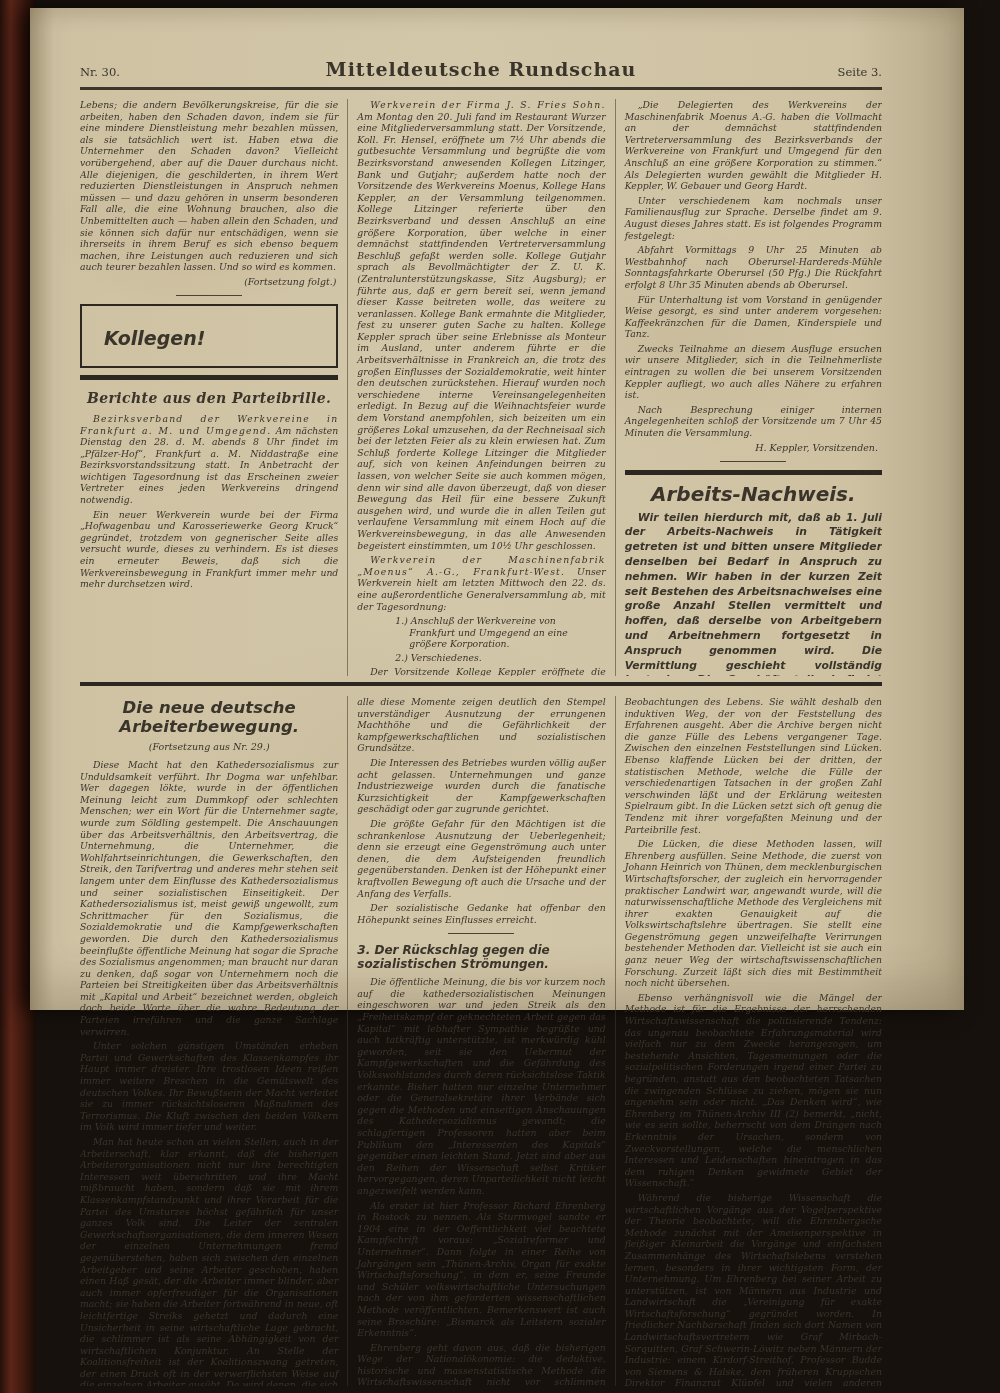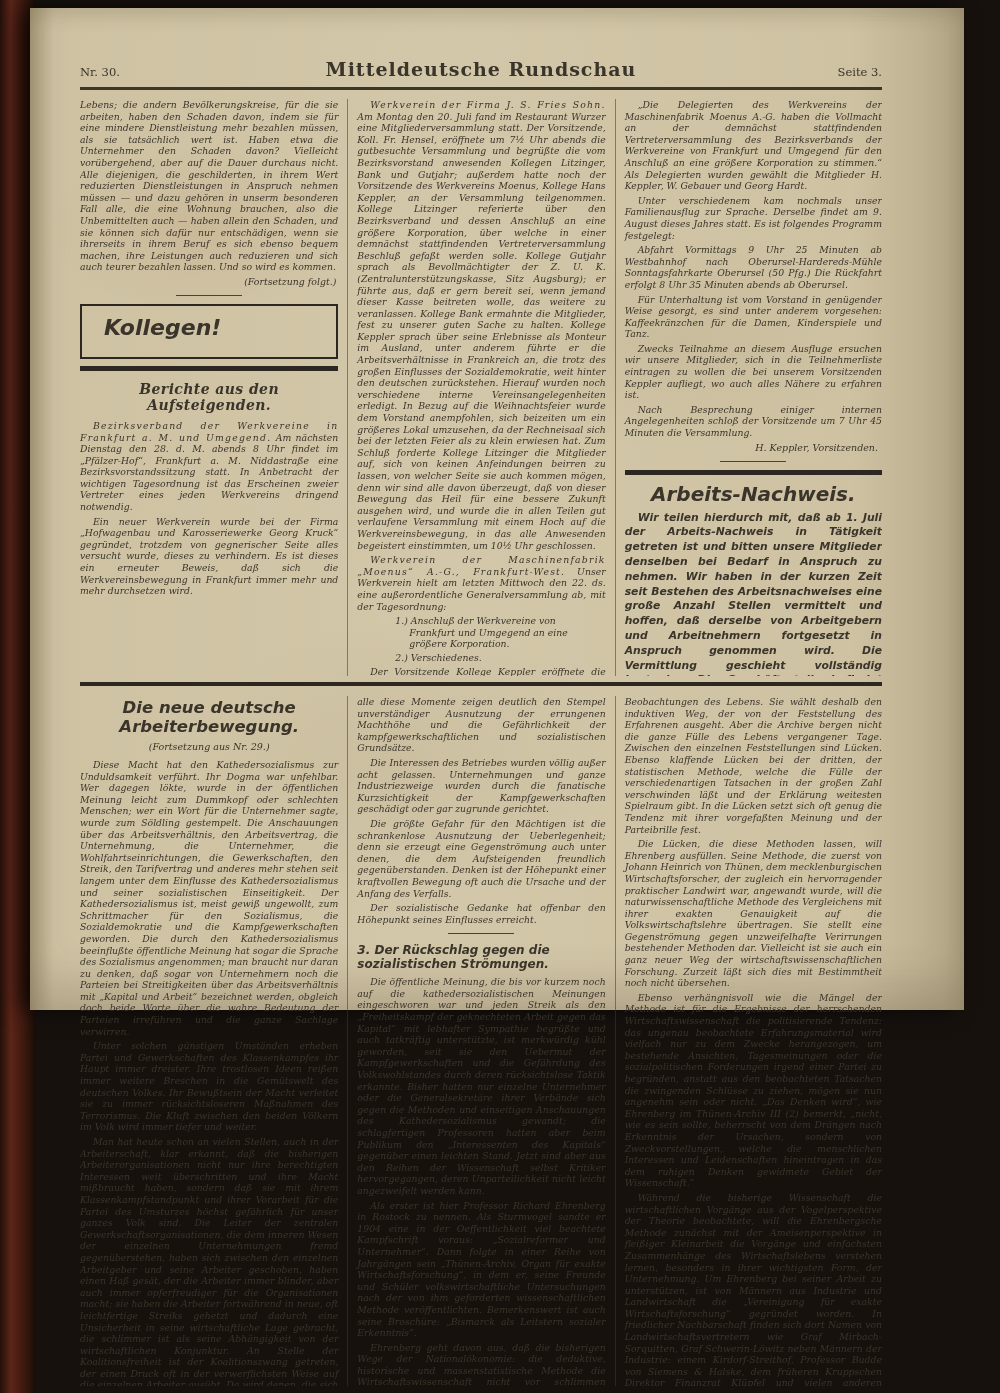--- a/index.html
+++ b/index.html
@@ -46,21 +46,21 @@
   .flush{text-indent:0;}
   .lead{letter-spacing:1.2px;}
   .agenda{margin-left:52px;text-indent:-14px;text-align:left;padding-right:16px;margin-bottom:2px;}
   .note-right{text-align:right;font-size:9.4px;margin:2px 2px 0 0;}
   .mini-rule{width:66px;border-top:1px solid #4a4334;margin:8px auto;}
   .heavy-rule{border-top:5px solid #2c2720;margin:7px 0 6px;}
   .section-rule{border-top:4px solid #2c2720;margin:6px 0 10px;}
   
   .ad-box{border:2px solid #2c2720;padding:9px 8px 11px;margin-top:3px;
     font-family:"DejaVu Sans", sans-serif;font-weight:bold;}
-  .ad-title{font-size:22px;margin:0 0 6px 14px;}
+  .ad-title{font-size:19px;margin:12px 0 6px 14px;}
   .ad-body{font-size:14.2px;line-height:1.5;text-align:justify;margin:0;}
   
   .sec-heading{font-size:14px;font-weight:bold;text-align:center;margin:10px 0 7px;letter-spacing:.4px;}
   .signature{text-align:right;font-size:9.5px;margin:3px 4px 0 0;}
   
   .jobs-heading{font-family:"DejaVu Sans", sans-serif;font-weight:bold;font-size:20px;text-align:center;margin:7px 0 5px;}
   .jobs-body .para{font-family:"DejaVu Sans", sans-serif;font-weight:bold;font-size:10.8px;line-height:14.8px;text-indent:13px;}
   
   .art-heading{font-family:"DejaVu Sans", sans-serif;font-weight:bold;font-size:16.5px;text-align:center;margin:2px 0 5px;}
   .art-subtitle{text-align:center;font-size:9.5px;margin:0 0 7px;}
@@ -89,21 +89,21 @@
               <p class="para flush">Lebens; die andern Bevölkerungskreise, für die sie arbeiten, haben den Schaden davon, indem sie für eine mindere Dienstleistung mehr bezahlen müssen, als sie tatsächlich wert ist. Haben etwa die Unternehmer den Schaden davon? Vielleicht vorübergehend, aber auf die Dauer durchaus nicht. Alle diejenigen, die geschilderten, in ihrem Wert reduzierten Dienstleistungen in Anspruch nehmen müssen — und dazu gehören in unserm besonderen Fall alle, die eine Wohnung brauchen, also die Unbemittelten auch — haben allein den Schaden, und sie können sich dafür nur entschädigen, wenn sie ihrerseits in ihrem Beruf es sich ebenso bequem machen, ihre Leistungen auch reduzieren und sich auch teurer bezahlen lassen. Und so wird es kommen.</p>
             </div>
           <p class="note-right">(Fortsetzung folgt.)</p>
           <div class="mini-rule"></div>
 
           <div class="ad-box">
             <p class="ad-title">Kollegen!</p>
           </div>
           <div class="heavy-rule"></div>
 
-          <h2 class="sec-heading">Berichte aus den Aufsteigenden.</h2>
+          <h2 class="sec-heading">Berichte aus den Parteibrille.</h2>
           <div>
               <p class="para"><span class="lead">Bezirksverband der Werkvereine in Frankfurt a. M. und Umgegend.</span> Am nächsten Dienstag den 28. d. M. abends 8 Uhr findet im „Pfälzer-Hof“, Frankfurt a. M. Niddastraße eine Bezirksvorstandssitzung statt. In Anbetracht der wichtigen Tagesordnung ist das Erscheinen zweier Vertreter eines jeden Werkvereins dringend notwendig.</p>
               <p class="para">Ein neuer Werkverein wurde bei der Firma „Hofwagenbau und Karosseriewerke Georg Kruck“ gegründet, trotzdem von gegnerischer Seite alles versucht wurde, dieses zu verhindern. Es ist dieses ein erneuter Beweis, daß sich die Werkvereinsbewegung in Frankfurt immer mehr und mehr durchsetzen wird.</p>
             </div>
         </div>
 
         <div class="col">
           <div>
               <p class="para"><span class="lead">Werkverein der Firma J. S. Fries Sohn.</span> Am Montag den 20. Juli fand im Restaurant Wurzer eine Mitgliederversammlung statt. Der Vorsitzende, Koll. Fr. Hensel, eröffnete um 7½ Uhr abends die gutbesuchte Versammlung und begrüßte die vom Bezirksvorstand anwesenden Kollegen Litzinger, Bank und Gutjahr; außerdem hatte noch der Vorsitzende des Werkvereins Moenus, Kollege Hans Keppler, an der Versammlung teilgenommen. Kollege Litzinger referierte über den Bezirksverband und dessen Anschluß an eine größere Korporation, über welche in einer demnächst stattfindenden Vertreterversammlung Beschluß gefaßt werden solle. Kollege Gutjahr sprach als Bevollmächtigter der Z. U. K. (Zentralunterstützungskasse, Sitz Augsburg); er führte aus, daß er gern bereit sei, wenn jemand dieser Kasse beitreten wolle, das weitere zu veranlassen. Kollege Bank ermahnte die Mitglieder, fest zu unserer guten Sache zu halten. Kollege Keppler sprach über seine Erlebnisse als Monteur im Ausland, unter anderem führte er die Arbeitsverhältnisse in Frankreich an, die trotz des großen Einflusses der Sozialdemokratie, weit hinter den deutschen zurückstehen. Hierauf wurden noch verschiedene interne Vereinsangelegenheiten erledigt. In Bezug auf die Weihnachtsfeier wurde dem Vorstand anempfohlen, sich beizeiten um ein größeres Lokal umzusehen, da der Rechneisaal sich bei der letzten Feier als zu klein erwiesen hat. Zum Schluß forderte Kollege Litzinger die Mitglieder auf, sich von keinen Anfeindungen beirren zu lassen, von welcher Seite sie auch kommen mögen, denn wir sind alle davon überzeugt, daß von dieser Bewegung das Heil für eine bessere Zukunft ausgehen wird, und wurde die in allen Teilen gut verlaufene Versammlung mit einem Hoch auf die Werkvereinsbewegung, in das alle Anwesenden begeistert einstimmten, um 10½ Uhr geschlossen.</p>
               <p class="para"><span class="lead">Werkverein der Maschinenfabrik „Moenus“ A.-G., Frankfurt-West.</span> Unser Werkverein hielt am letzten Mittwoch den 22. ds. eine außerordentliche Generalversammlung ab, mit der Tagesordnung:</p>

